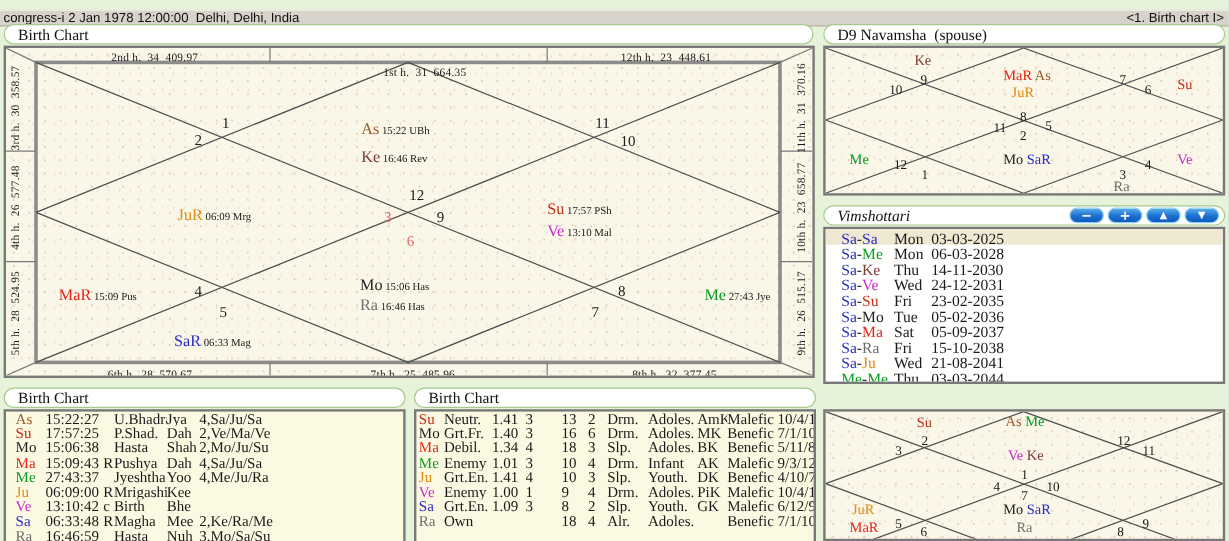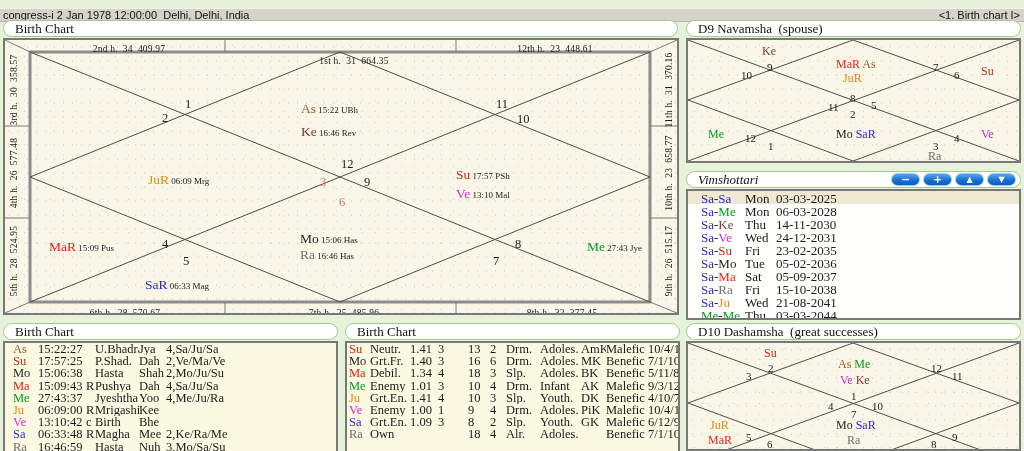--- a/index.html
+++ b/index.html
@@ -245,21 +245,20 @@
         <div class="trow"><span style="color: rgb(31, 31, 31);">Mo</span><span>Grt.Fr.</span><span>1.40</span><span>3</span><span>16</span><span>6</span><span>Drm.</span><span>Adoles.</span><span>MK</span><span>Benefic</span><span>7/1/10</span></div>
         <div class="trow"><span style="color: rgb(227, 37, 24);">Ma</span><span>Debil.</span><span>1.34</span><span>4</span><span>18</span><span>3</span><span>Slp.</span><span>Adoles.</span><span>BK</span><span>Benefic</span><span>5/11/8</span></div>
         <div class="trow"><span style="color: rgb(8, 155, 34);">Me</span><span>Enemy</span><span>1.01</span><span>3</span><span>10</span><span>4</span><span>Drm.</span><span>Infant</span><span>AK</span><span>Malefic</span><span>9/3/12</span></div>
         <div class="trow"><span style="color: rgb(224, 140, 20);">Ju</span><span>Grt.En.</span><span>1.41</span><span>4</span><span>10</span><span>3</span><span>Slp.</span><span>Youth.</span><span>DK</span><span>Benefic</span><span>4/10/7</span></div>
         <div class="trow"><span style="color: rgb(203, 44, 203);">Ve</span><span>Enemy</span><span>1.00</span><span>1</span><span>9</span><span>4</span><span>Drm.</span><span>Adoles.</span><span>PiK</span><span>Malefic</span><span>10/4/1</span></div>
         <div class="trow"><span style="color: rgb(42, 42, 196);">Sa</span><span>Grt.En.</span><span>1.09</span><span>3</span><span>8</span><span>2</span><span>Slp.</span><span>Youth.</span><span>GK</span><span>Malefic</span><span>6/12/9</span></div>
         <div class="trow"><span style="color: rgb(110, 110, 110);">Ra</span><span>Own</span><span></span><span></span><span>18</span><span>4</span><span>Alr.</span><span>Adoles.</span><span></span><span>Benefic</span><span>7/1/10</span></div>
       </div>
   </div>
 
-  <div class="capsule" style="left:686px;top:323px;width:322px;">D10 Dashamsha  (great successes)</div>
   <div class="panel chartbg" style="left:686px;top:341px;width:335px;height:110px;">
     <svg class="lines" width="331" height="121">
       <g stroke="#4d4d4d" stroke-width="1">
         <line x1="0" y1="0" x2="331" y2="121"></line>
           <line x1="331" y1="0" x2="0" y2="121"></line>
         <line x1="165" y1="0" x2="0" y2="60"></line>
           <line x1="0" y1="60" x2="165" y2="121"></line>
         <line x1="165" y1="121" x2="331" y2="60"></line>
           <line x1="331" y1="60" x2="165" y2="0"></line>
       </g>
@@ -271,21 +270,21 @@
         <div class="ci" style="left: 264px; top: 24px;"><span class="s-n2" style="color: rgb(26, 26, 26);">11</span></div>
         <div class="ci" style="left: 163px; top: 44px;"><span class="s-n2" style="color: rgb(26, 26, 26);">1</span></div>
         <div class="ci" style="left: 140px; top: 54px;"><span class="s-n2" style="color: rgb(26, 26, 26);">4</span></div>
         <div class="ci" style="left: 184px; top: 54px;"><span class="s-n2" style="color: rgb(26, 26, 26);">10</span></div>
         <div class="ci" style="left: 163px; top: 62px;"><span class="s-n2" style="color: rgb(26, 26, 26);">7</span></div>
         <div class="ci" style="left: 58px; top: 85px;"><span class="s-n2" style="color: rgb(26, 26, 26);">5</span></div>
         <div class="ci" style="left: 79px; top: 92px;"><span class="s-n2" style="color: rgb(26, 26, 26);">6</span></div>
         <div class="ci" style="left: 264px; top: 85px;"><span class="s-n2" style="color: rgb(26, 26, 26);">9</span></div>
         <div class="ci" style="left: 243px; top: 92px;"><span class="s-n2" style="color: rgb(26, 26, 26);">8</span></div>
         <div class="ci" style="left: 76px; top: 1px;"><span class="s-md" style="color: rgb(195, 45, 18);">Su</span></div>
-        <div class="ci" style="left: 150px; top: 12px;"><span class="s-md" style="color: rgb(154, 90, 40);">As</span><span class="s-md" style="color: rgb(26, 26, 26);"> </span><span class="s-md" style="color: rgb(8, 155, 34);">Me</span></div>
+        <div class="ci" style="left: 150px; top: 0;"><span class="s-md" style="color: rgb(154, 90, 40);">As</span><span class="s-md" style="color: rgb(26, 26, 26);"> </span><span class="s-md" style="color: rgb(8, 155, 34);">Me</span></div>
         <div class="ci" style="left: 152px; top: 28px;"><span class="s-md" style="color: rgb(203, 44, 203);">Ve</span><span class="s-md" style="color: rgb(26, 26, 26);"> </span><span class="s-md" style="color: rgb(122, 58, 52);">Ke</span></div>
         <div class="ci" style="left: 22px; top: 73px;"><span class="s-md" style="color: rgb(224, 140, 20);">JuR</span></div>
         <div class="ci" style="left: 20px; top: 88px;"><span class="s-md" style="color: rgb(227, 37, 24);">MaR</span></div>
         <div class="ci" style="left: 148px; top: 73px;"><span class="s-md" style="color: rgb(31, 31, 31);">Mo</span><span class="s-md" style="color: rgb(26, 26, 26);"> </span><span class="s-md" style="color: rgb(42, 42, 196);">SaR</span></div>
         <div class="ci" style="left: 159px; top: 88px;"><span class="s-md" style="color: rgb(110, 110, 110);">Ra</span></div>
       </div>
   </div>
 
 </div>
 

